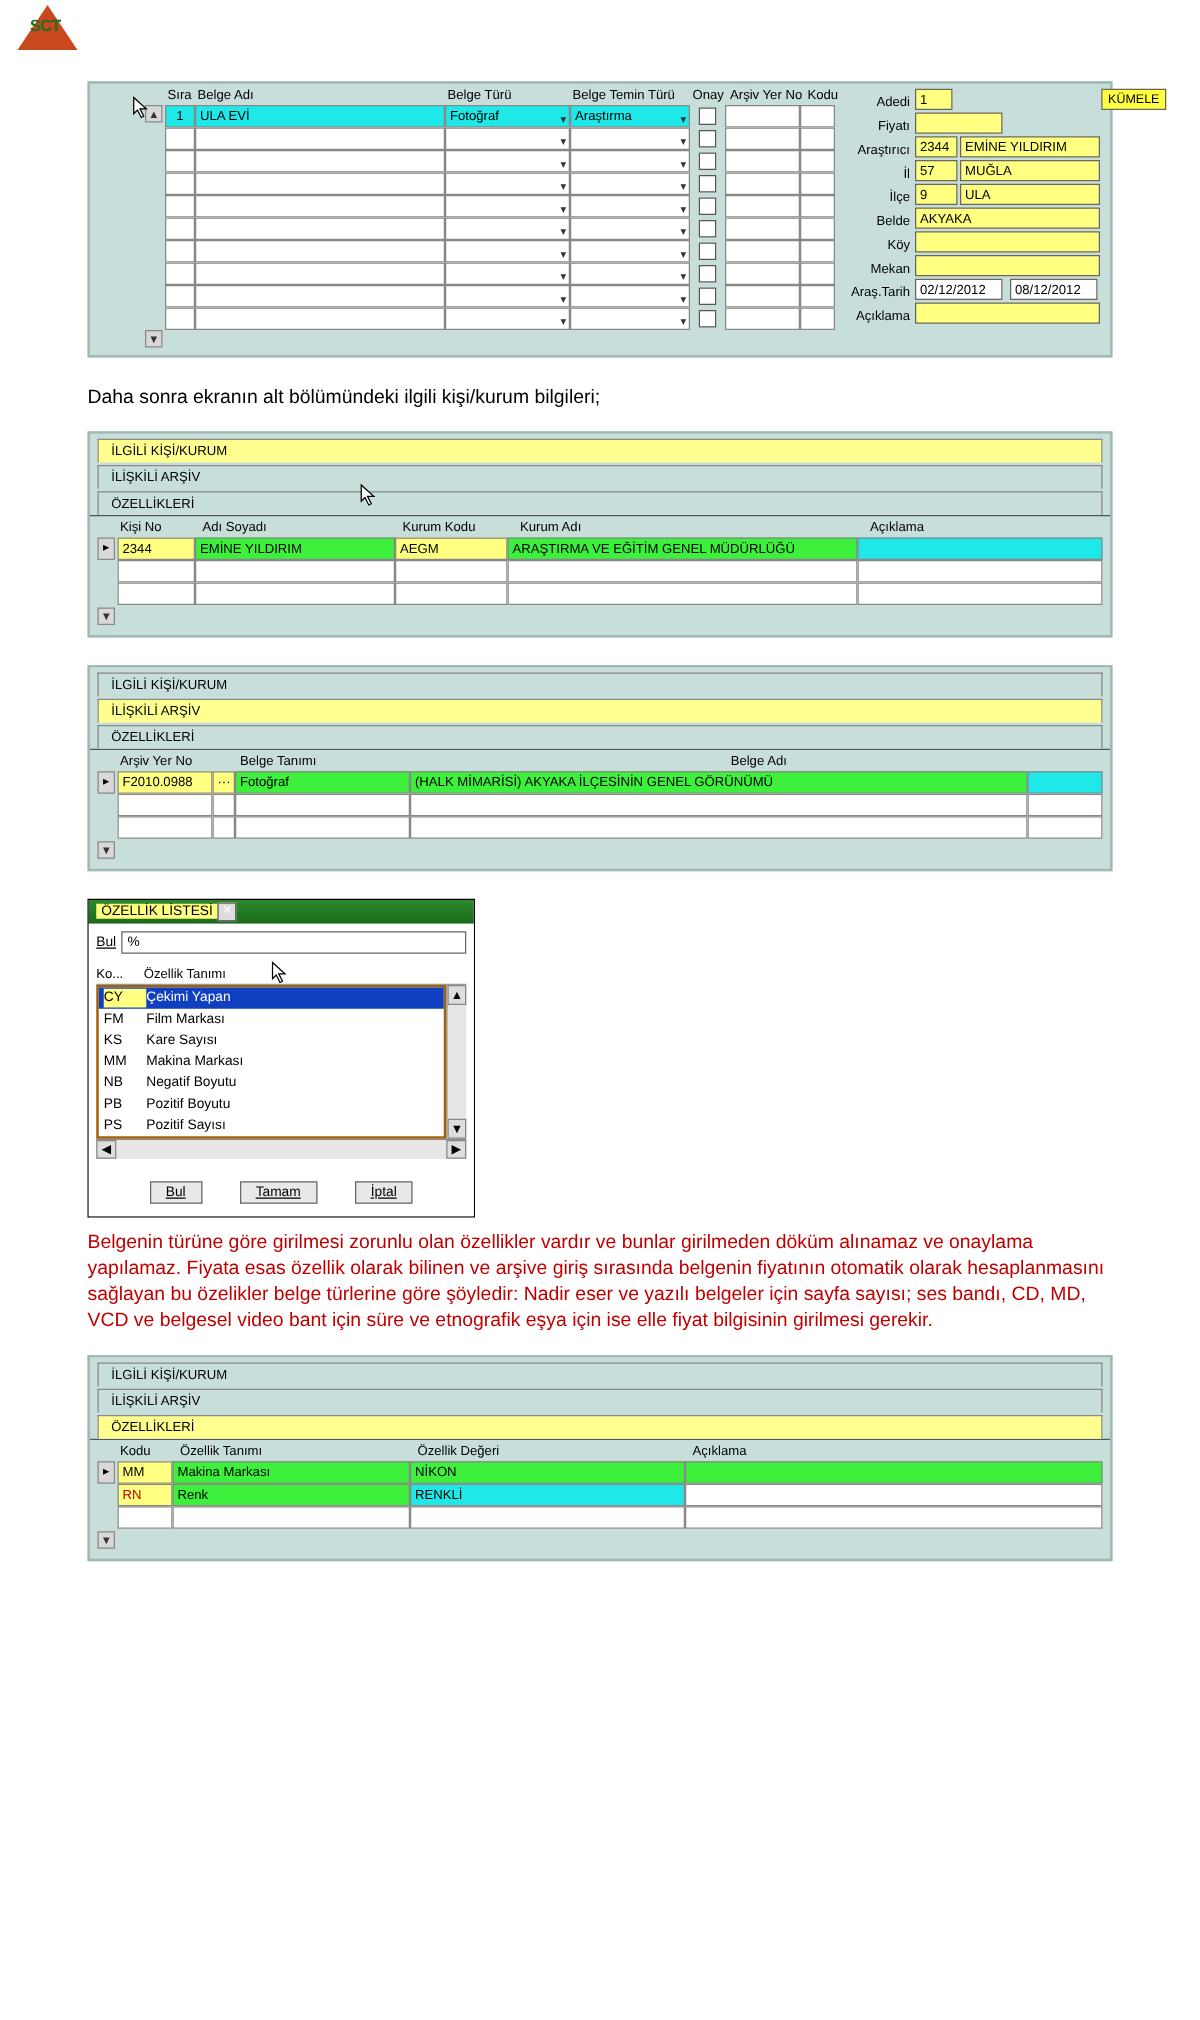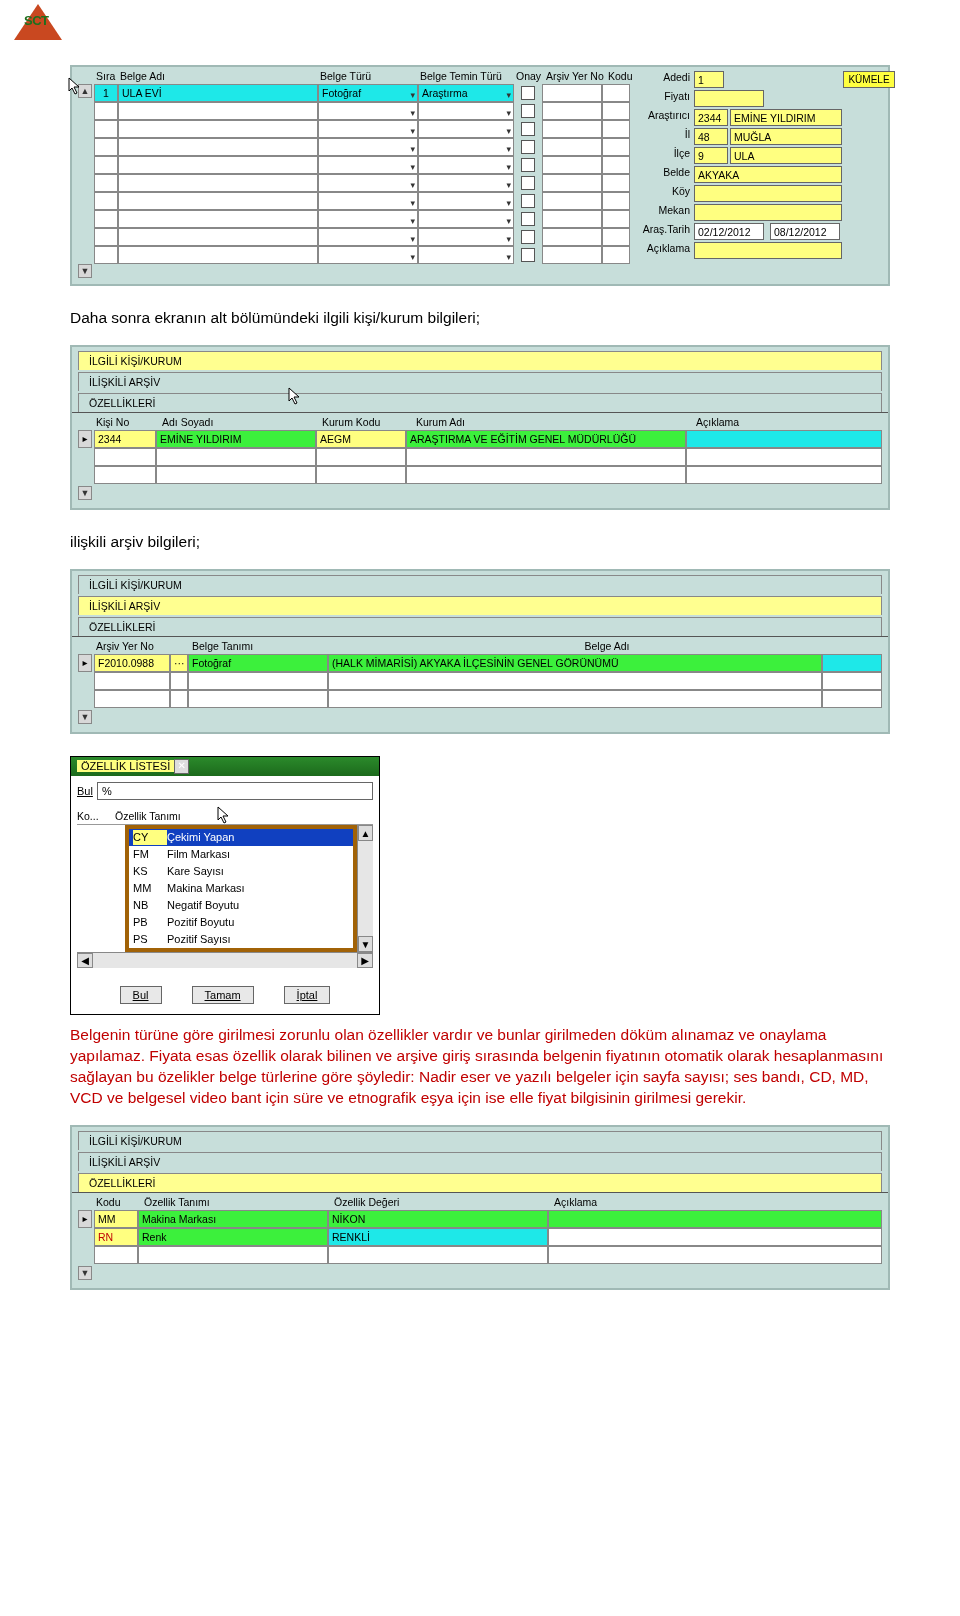--- a/index.html
+++ b/index.html
@@ -23,32 +23,32 @@
   .logo-txt { position: absolute; top: 9px; left: -14px; font-size: 13px; font-weight: bold; color: #1e6f1e; letter-spacing: -0.5px;}
   p.body { font-size: 15.5px; margin: 8px 0 16px; line-height: 1.35; }
   .red { color: #c00000; }
   .panel {
     background: #c7deda;
     border: 2px solid #a0b9b5;
     position: relative;
     margin-bottom: 22px;
   }
   .grid-area { display: flex; }
-  .left-grid { flex: 0 0 558px; padding: 2px 2px 2px 6px; position: relative;}
+  .left-grid { flex: 0 0 558px; padding: 2px 2px 2px 6px; position: relative; margin-left: 38px;}
   .right-form { flex: 1; padding: 4px 6px 4px 4px; }
   .hdr-row { display: flex; font-size: 10.5px; font-weight: normal; color: #000; }
   .hdr-cell { padding: 1px 2px 2px; }
   .cell { background: #fff; border: 1px solid #888; height: 18px; font-size: 10.5px; padding: 0 3px; line-height: 17px; overflow: hidden; white-space: nowrap; }
   .cell.cy { background: #1ee8e8; }
   .dd { position: relative; }
   .dd::after { content: "▾"; position: absolute; right: 2px; top: 2px; font-size: 9px; color: #333;}
   .chk { width: 14px; height: 14px; border: 1px solid #555; background: #fff; margin: 2px auto 0; }
   .scrollbtn { width: 14px; height: 14px; background: #d8d8d8; border: 1px solid #888; font-size: 9px; text-align: center; line-height: 12px; color:#333;}
   .scrollcol { display:flex; flex-direction:column; justify-content:space-between; margin-right:2px;}
-  .ffield { display: flex; align-items: flex-start; margin-bottom: 2px; }
+  .ffield { display: flex; align-items: flex-end; margin-bottom: 2px; }
   .ffield .lbl { font-size: 10.5px; text-align: right; padding-right: 4px; }
   .ffield .inp { background: #ffff80; border: 1px solid #666; height: 17px; font-size: 10.5px; padding: 0 3px; line-height: 16px;}
   .ffield .inp.w { background: #fff; }
   .kumele { background: #ffff40; border: 1px solid #666; height: 17px; width: 52px; font-size: 10px; text-align: center; line-height: 16px; margin-left: 3px;}
   .tabs { display: flex; border-bottom: 1px solid #555; background: #c7deda; padding: 4px 6px 0 6px; gap: 2px; flex-direction: column;}
   .tab { background: #c7deda; border: 1px solid #888; border-bottom: none; padding: 3px 10px; font-size: 10.5px; }
   .tab.yellow { background: #ffff90; }
   .cursor-arrow { position: absolute; width: 14px; height: 20px; pointer-events: none;}
   .cursor-arrow svg { width: 14px; height: 20px; }
   .listbox-frame {
@@ -56,21 +56,21 @@
     display:flex; flex-direction:column;
   }
   .lb-title { background: linear-gradient(#2b8a2b, #1c6a1c); color: #fff; font-size: 11px; padding: 2px 6px; display: flex; justify-content: flex-start; align-items: center;}
   .lb-title span.t { background: #ffff80; color: #000; padding: 0 4px;}
   .lb-close { width: 15px; height: 15px; background: #ddd; border: 1px solid #666; font-size: 10px; text-align: center; line-height: 12px; }
   .lb-body { background: #fff; padding: 6px 6px 2px;}
   .lb-bul { display: flex; align-items: center; gap: 4px; margin-bottom: 8px;}
   .lb-bul .lbl { font-size: 11px; text-decoration: underline; }
   .lb-bul .in { flex: 1; border: 1px solid #666; height: 18px; font-size: 11px; padding: 0 4px; line-height: 16px;}
   .lb-hdr2 { display: flex; font-size: 10.5px; border-bottom: 1px solid #999; padding: 2px 0;}
-  .lb-list { border: 4px solid #a16207; margin-left: 48px; }
+  .lb-list { border: 2px solid #a16207; }
   .lb-row { display: flex; font-size: 11px; padding: 1px 4px; height: 17px; line-height: 15px;}
   .lb-row .c1 { width: 34px; }
   .lb-row .c2 { flex: 1; }
   .lb-row.sel { background: #1040c0; color: #fff; }
   .lb-row.sel .c1 { background: #ffff80; color:#000;}
   .lb-sb { width: 16px; background: #e6e6e6; border-left: 1px solid #888; display:flex; flex-direction:column; justify-content:space-between;}
   .lb-sb .arr { height: 16px; text-align: center; font-size: 10px; line-height: 15px; border: 1px solid #888; background:#ddd;}
   .lb-listwrap { display:flex; }
   .lb-btns { display: flex; justify-content: center; gap: 30px; padding: 18px 0 8px;}
   .lb-btn { border: 1px solid #666; background: #e8e8e8; padding: 2px 12px; font-size: 11px; text-decoration: underline;}
@@ -246,21 +246,21 @@
             <span class="lbl" style="width:52px;">Fiyatı</span>
             <span class="inp" style="width:70px;"></span>
           </div>
       <div class="ffield">
             <span class="lbl" style="width:52px;">Araştırıcı</span>
         <span class="inp" style="width:34px;">2344</span>
         <span class="inp" style="width:112px; margin-left:2px;">EMİNE  YILDIRIM</span>
       </div>
       <div class="ffield">
             <span class="lbl" style="width:52px;">İl</span>
-        <span class="inp" style="width:34px;">48</span>
+        <span class="inp" style="width:34px;">57</span>
         <span class="inp" style="width:112px; margin-left:2px;">MUĞLA</span>
       </div>
       <div class="ffield">
             <span class="lbl" style="width:52px;">İlçe</span>
         <span class="inp" style="width:34px;">9</span>
         <span class="inp" style="width:112px; margin-left:2px;">ULA</span>
       </div>
       <div class="ffield">
             <span class="lbl" style="width:52px;">Belde</span>
             <span class="inp" style="width:148px;">AKYAKA</span>
@@ -330,21 +330,20 @@
     <div class="cell" style="width:160px;"></div>
     <div class="cell" style="width:90px;"></div>
     <div class="cell" style="width:280px;"></div>
     <div class="cell" style="flex:1;"></div>
   </div>
   <div style="padding:2px 6px;">
         <div class="scrollbtn">▼</div>
       </div>
 </div>
 
-<p class="body">ilişkili arşiv bilgileri;</p>
 
 <div class="panel" style="padding-bottom:6px;">
   <div class="tabs">
     <div class="tab">İLGİLİ KİŞİ/KURUM</div>
     <div class="tab yellow">İLİŞKİLİ ARŞİV</div>
     <div class="tab">ÖZELLİKLERİ</div>
   </div>
   <div class="tbl-hdr">
     <div style="width:96px;">Arşiv Yer No</div>
     <div style="width:140px;">Belge Tanımı</div>

